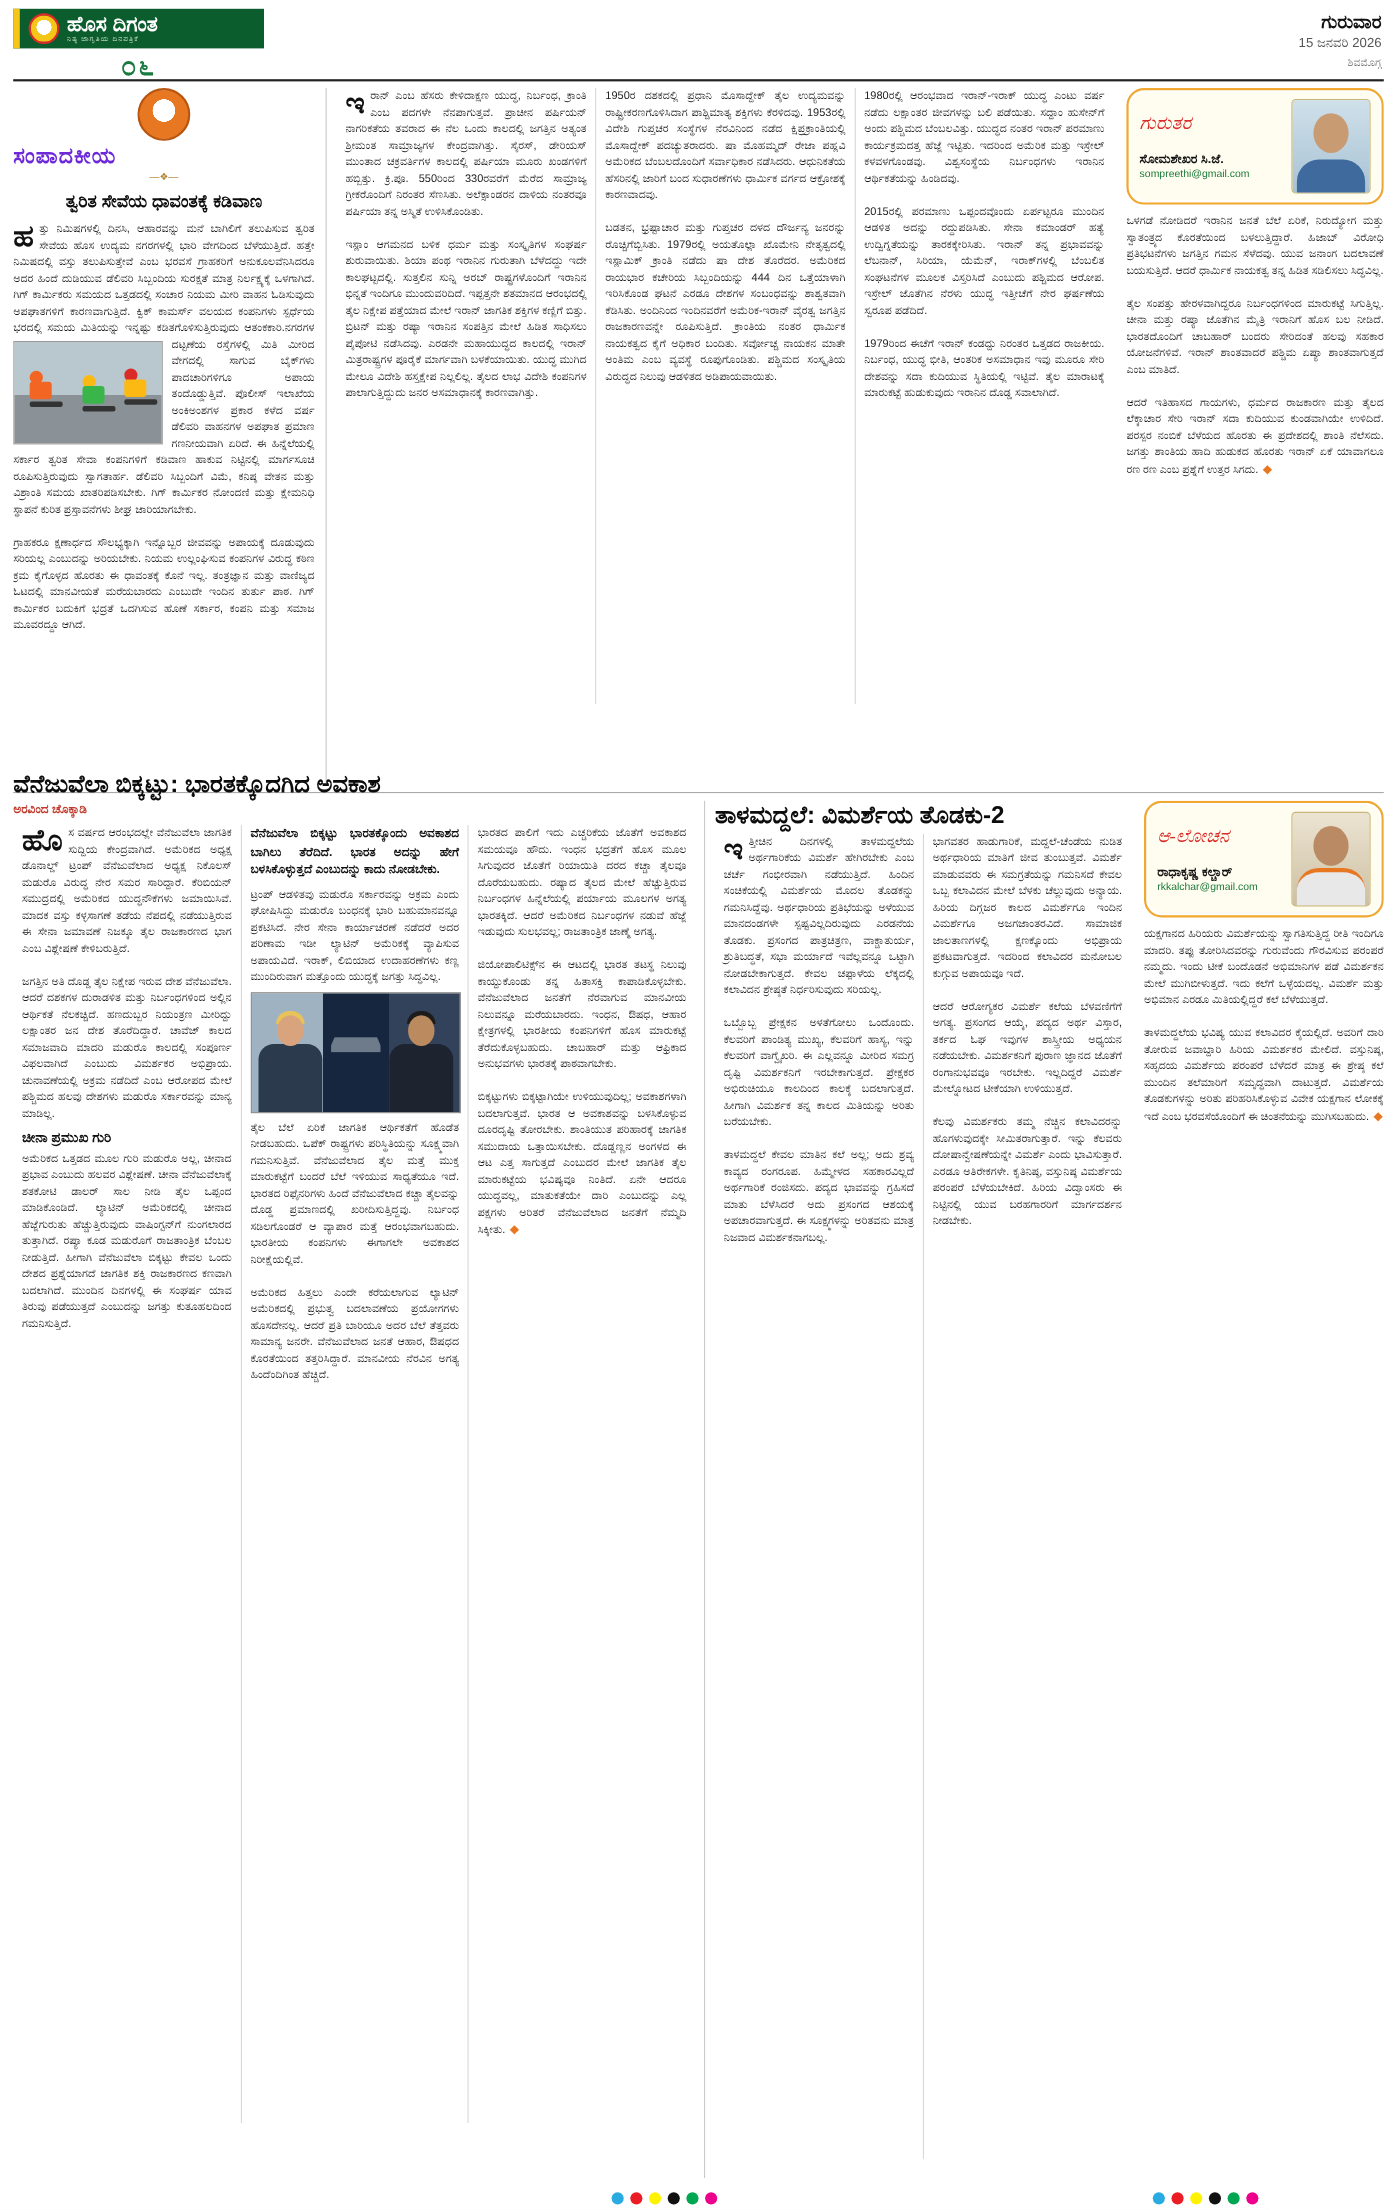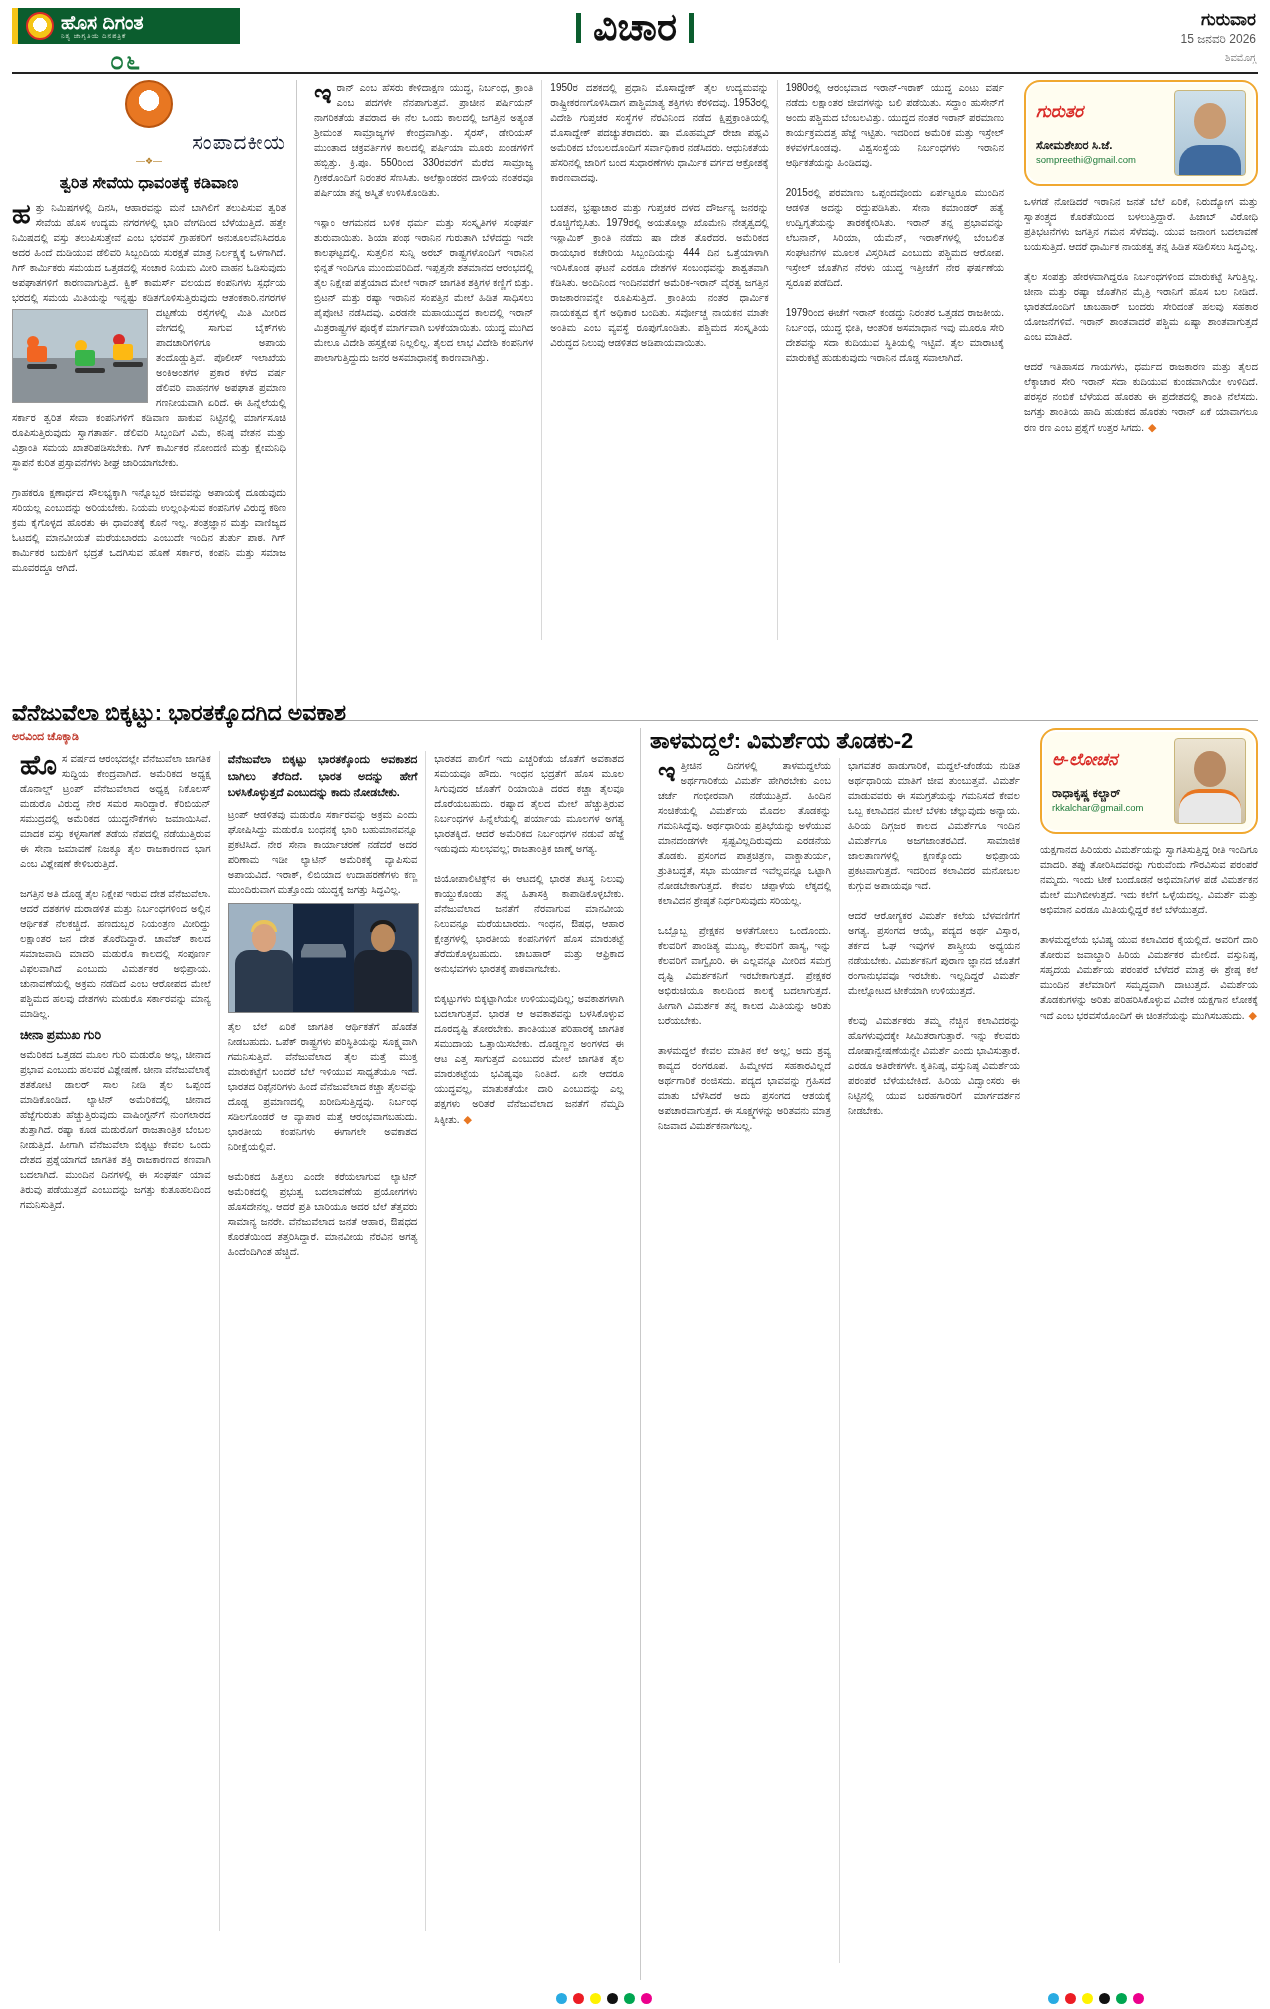--- a/index.html
+++ b/index.html
@@ -36,21 +36,21 @@
   .lede{font-weight:bold;font-size:11px;line-height:1.5;margin:0 0 6px 0;color:#0f0f0f;text-align:justify;white-space:pre-line;}
   .subhead{font-weight:bold;font-size:12.5px;margin:7px 0 4px 0;color:#101010;}
   .endmark{color:#e87722;font-size:11px;padding-left:4px;}
 
   
   .editorial{position:absolute;left:12px;top:80px;width:274px;height:634px;overflow:hidden;}
   .emblem{width:44px;height:44px;border-radius:50%;margin:0 auto 3px auto;
     background:radial-gradient(circle at 50% 42%, #ffffff 0 30%, #e87722 31% 100%);
     border:2px solid #b85510;display:flex;align-items:center;justify-content:center;
     color:#ffffff;font-size:18px;}
-  .ed-label{color:#0f172a;font-weight:normal;font-size:20px;text-align:right;letter-spacing:1px;}
+  .ed-label{color:#6d28d9;font-weight:bold;font-size:20px;text-align:left;letter-spacing:1px;}
   .ed-ornament{color:#b5802a;text-align:center;font-size:9px;margin:2px 0 8px 0;}
   .ed-head{font-size:16px;font-weight:bold;text-align:center;margin:0 0 8px 0;color:#0d0d0d;}
   .ed-body{white-space:pre-line;text-align:justify;font-size:10px;line-height:1.5;}
   .ed-photo{float:left;width:134px;height:92px;margin:4px 8px 3px 0;position:relative;overflow:hidden;
     background:linear-gradient(#b9c7cf 0 52%, #8a9298 52% 100%);border:1px solid #999;}
   .rider{position:absolute;}
   .r-helmet{width:12px;height:12px;border-radius:50%;}
   .r-body{width:20px;height:16px;border-radius:3px;margin-top:-2px;}
   .r-bike{width:30px;height:5px;background:#333;border-radius:2px;margin-top:2px;}
 
@@ -61,21 +61,21 @@
   .cols3{display:grid;grid-template-columns:repeat(3,1fr);height:560px;overflow:hidden;}
   .cols3 > .col{padding:0 8px;overflow:hidden;}
   .cols3 > .col + .col{border-left:1px solid #d8d8d8;}
   .iran-right{width:234px;display:flex;flex-direction:column;gap:8px;}
   .iran-right .coltext{height:512px;overflow:hidden;}
 
   
   .author-box{border:2px solid #f0a830;border-radius:16px;background:#fffdf0;
     padding:8px 10px;display:flex;align-items:center;gap:8px;box-shadow:inset 0 0 0 2px #fff;}
   .ab-text{flex:1;min-width:0;}
-  .ab-title{color:#d92b27;font-family:"Liberation Serif", serif;font-style:italic;font-weight:bold;font-size:17px;}
+  .ab-title{color:#d92b27;font-family:"Liberation Serif", serif;font-style:italic;font-weight:normal;font-size:17px;}
   .ab-name{font-weight:bold;font-size:11.5px;margin-top:17px;color:#111;}
   .ab-email{color:#1c7a3a;font-size:9.5px;margin-top:2px;word-break:break-all;}
   .ab-photo{width:70px;height:84px;border-radius:4px;flex-shrink:0;position:relative;overflow:hidden;border:1px solid #c9b67a;}
   .ph-head{position:absolute;left:50%;top:12px;transform:translateX(-50%);width:32px;height:36px;border-radius:50%;}
   .ph-shirt{position:absolute;left:50%;bottom:-8px;transform:translateX(-50%);width:62px;height:38px;border-radius:20px 20px 0 0;}
 
   
   .venezuela{position:absolute;left:12px;top:700px;width:620px;height:1256px;overflow:hidden;}
   .bot-head{font-size:22px;font-weight:900;margin:0 0 4px 0;color:#0c0c0c;}
   .byline{font-size:11px;font-weight:bold;color:#c0392b;margin:2px 0 8px 0;}
@@ -110,21 +110,20 @@
 
   <div class="masthead-box">
     <span class="m-logo"></span>
     <span class="m-text">
       <span class="m-name">ಹೊಸ ದಿಗಂತ</span>
       <span class="m-tag">ನಿತ್ಯ ಜಾಗೃತಿಯ ದಿನಪತ್ರಿಕೆ</span>
     </span>
   </div>
   <div class="page-num">೦೬</div>
 
-  <div class="section-title-wrap"><span class="title-accent"></span><span class="section-title">ವಿಚಾರ</span><span class="title-accent"></span></div>
 
   <div class="dateblock">
     <div class="d-day">ಗುರುವಾರ</div>
     <div class="d-date">15 ಜನವರಿ 2026</div>
     <div class="d-edition">ಶಿವಮೊಗ್ಗ</div>
   </div>
   <div class="header-rule"></div>
 
   <div class="editorial">
     <div class="emblem">⌂</div>

